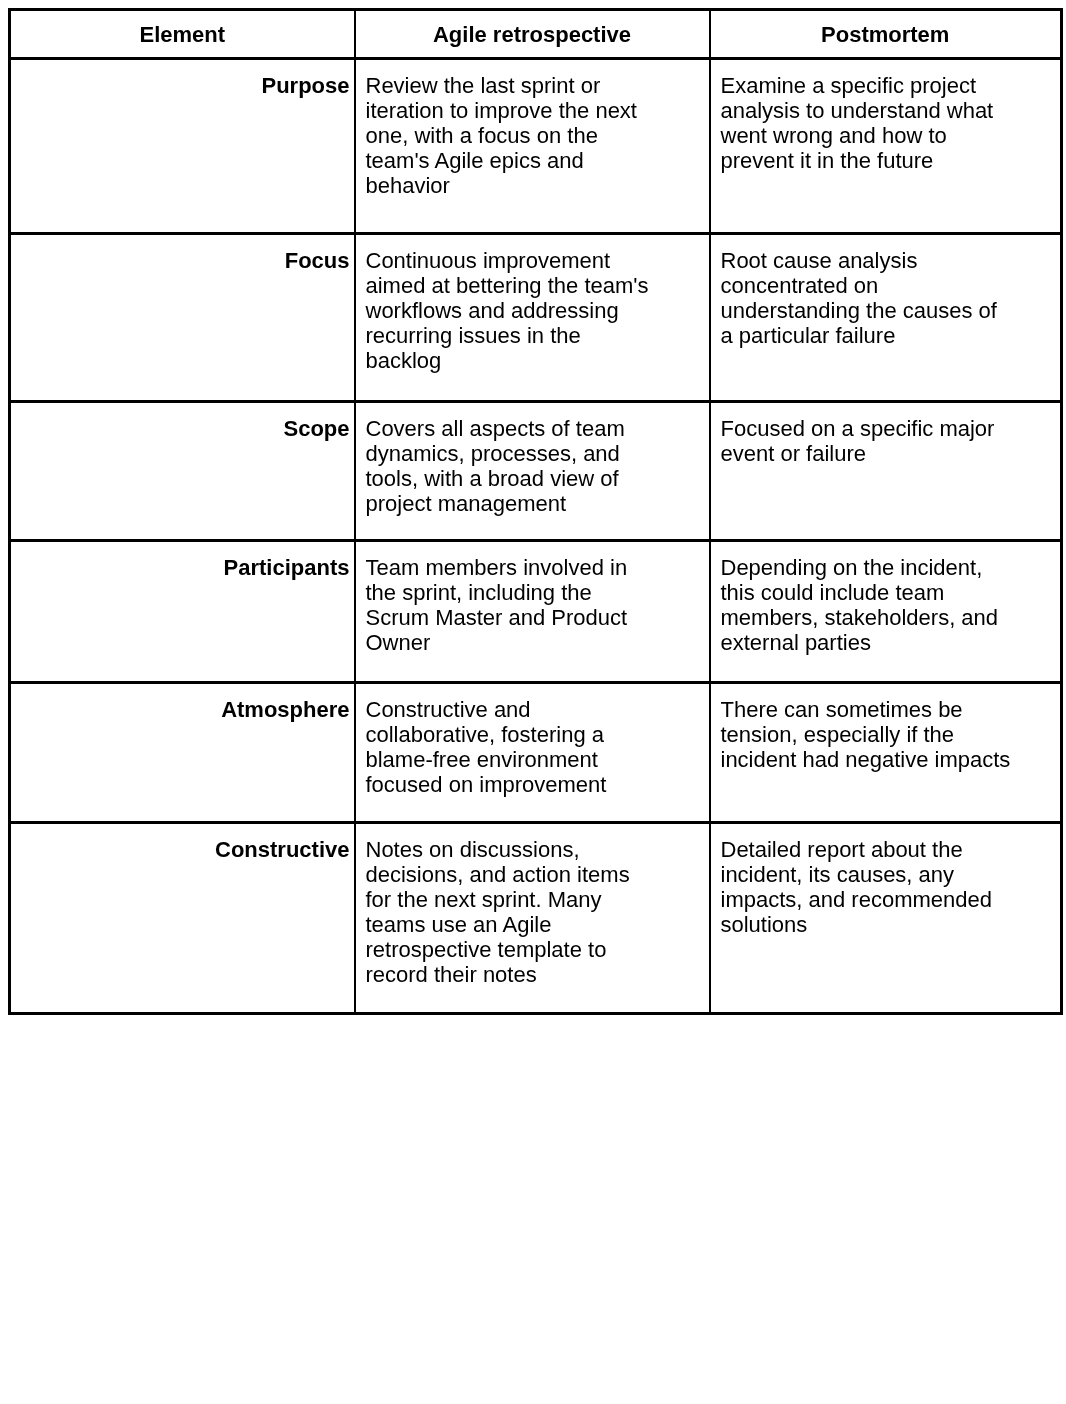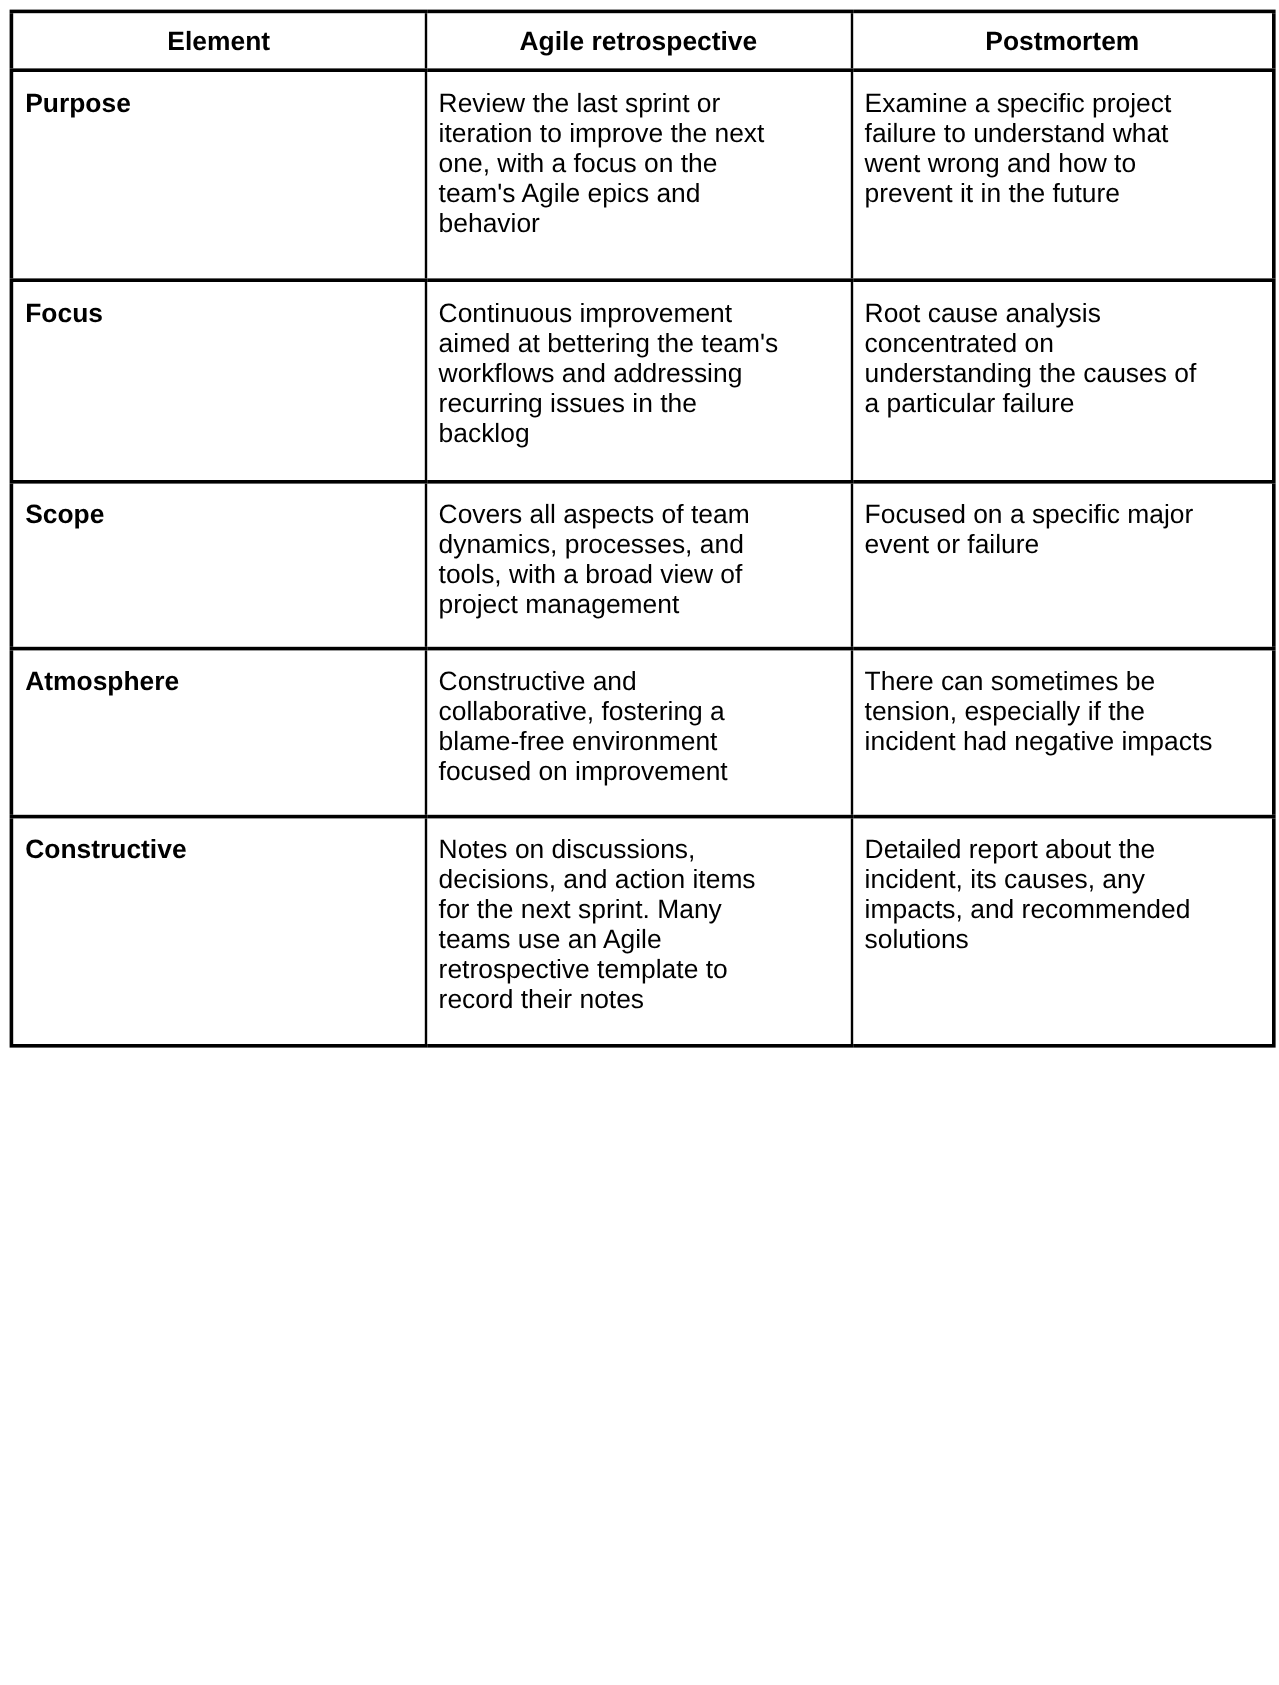--- a/index.html
+++ b/index.html
@@ -38,21 +38,21 @@
     overflow: hidden;
   }
   thead th {
     font-weight: bold;
     text-align: center;
     vertical-align: middle;
     white-space: normal;
     padding: 6px 4px;
     height: 49px;
   }
-  td.label-cell { font-weight: bold; }
+  td.label-cell { font-weight: bold; text-align: right; }
 
   
   tbody tr.r0 { height: 175px; }
   tbody tr.r1 { height: 106px; }
   tbody tr.r2 { height: 168px; }
   tbody tr.r3 { height: 139px; }
   tbody tr.r4 { height: 142px; }
   tbody tr.r5 { height: 110px; }
   tbody tr.r6 { height: 168px; }
   tbody tr.r7 { height: 140px; }
@@ -77,21 +77,21 @@
     </thead>
     <tbody>
       <tr class="r0">
         <td class="label-cell">Purpose</td>
         <td>Review the last sprint or
 iteration to improve the next
 one, with a focus on the
 team's Agile epics and
 behavior</td>
         <td>Examine a specific project
-failure to understand what
+analysis to understand what
 went wrong and how to
 prevent it in the future</td>
       </tr>
       <tr class="r2">
         <td class="label-cell">Focus</td>
         <td>Continuous improvement
 aimed at bettering the team's
 workflows and addressing
 recurring issues in the
 backlog</td>
@@ -101,20 +101,31 @@
 a particular failure</td>
       </tr>
       <tr class="r3">
         <td class="label-cell">Scope</td>
         <td>Covers all aspects of team
 dynamics, processes, and
 tools, with a broad view of
 project management</td>
         <td>Focused on a specific major
 event or failure</td>
+      </tr>
+      <tr class="r4">
+        <td class="label-cell">Participants</td>
+        <td>Team members involved in
+the sprint, including the
+Scrum Master and Product
+Owner</td>
+        <td>Depending on the incident,
+this could include team
+members, stakeholders, and
+external parties</td>
       </tr>
       <tr class="r7">
         <td class="label-cell">Atmosphere</td>
         <td>Constructive and
 collaborative, fostering a
 blame-free environment
 focused on improvement</td>
         <td>There can sometimes be
 tension, especially if the
 incident had negative impacts</td>

